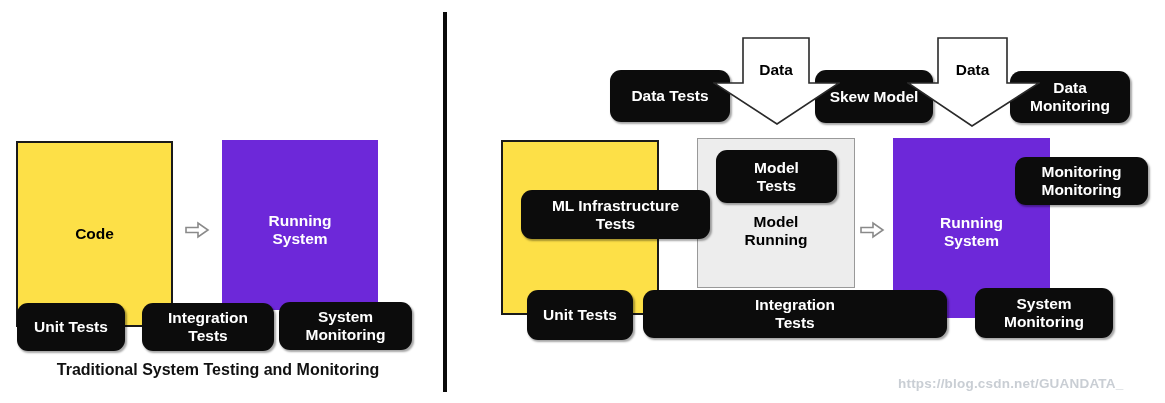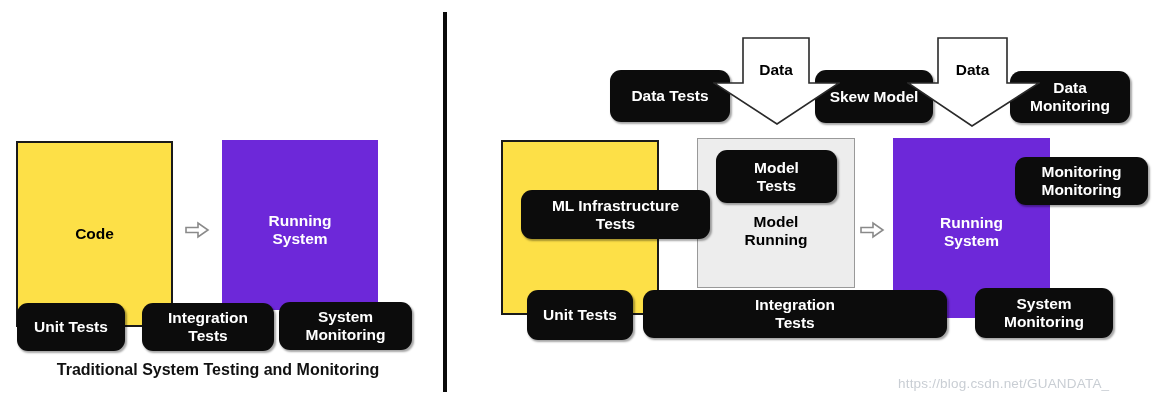--- a/index.html
+++ b/index.html
@@ -16,21 +16,21 @@
   .whitebox{background:#fde047;border:2px solid #1a1a1a;color:#000000;font-size:15.5px;z-index:1;}
   .graybox{background:#6d28d9;color:#ffffff;font-size:15.5px;z-index:1;}
   .ltgraybox{background:#ededed;border:1.5px solid #999999;color:#000000;font-size:15.5px;z-index:1;}
   .caption{position:absolute;font-weight:700;font-size:16px;color:#111111;text-align:center;z-index:2;}
   .rarrow{position:absolute;width:26px;height:18px;z-index:2;}
   .darrow{position:absolute;z-index:4;}
   .darrow svg{display:block;}
   .data-label{position:absolute;font-weight:700;font-size:15.5px;color:#000000;text-align:center;z-index:5;}
   .divider{position:absolute;left:443px;top:12px;width:4px;height:380px;background:#0a0a0a;z-index:2;}
   .watermark{position:absolute;left:898px;top:376px;width:266px;font-size:13.5px;
-             color:#c9ced4;font-weight:400;letter-spacing:0.2px;z-index:5;white-space:nowrap;}
+             color:#c9ced4;font-weight:700;letter-spacing:0.2px;z-index:5;white-space:nowrap;}
 
   
   .l-code{left:16px;top:141px;width:157px;height:186px;}
   .l-run{left:222px;top:140px;width:156px;height:170px;padding-top:10px;}
   .l-arrow{left:184px;top:221px;}
   .l-unit{left:17px;top:303px;width:108px;height:48px;}
   .l-integ{left:142px;top:303px;width:132px;height:48px;}
   .l-sysmon{left:279px;top:302px;width:133px;height:48px;}
   .l-caption{left:17px;top:361px;width:402px;}
 

